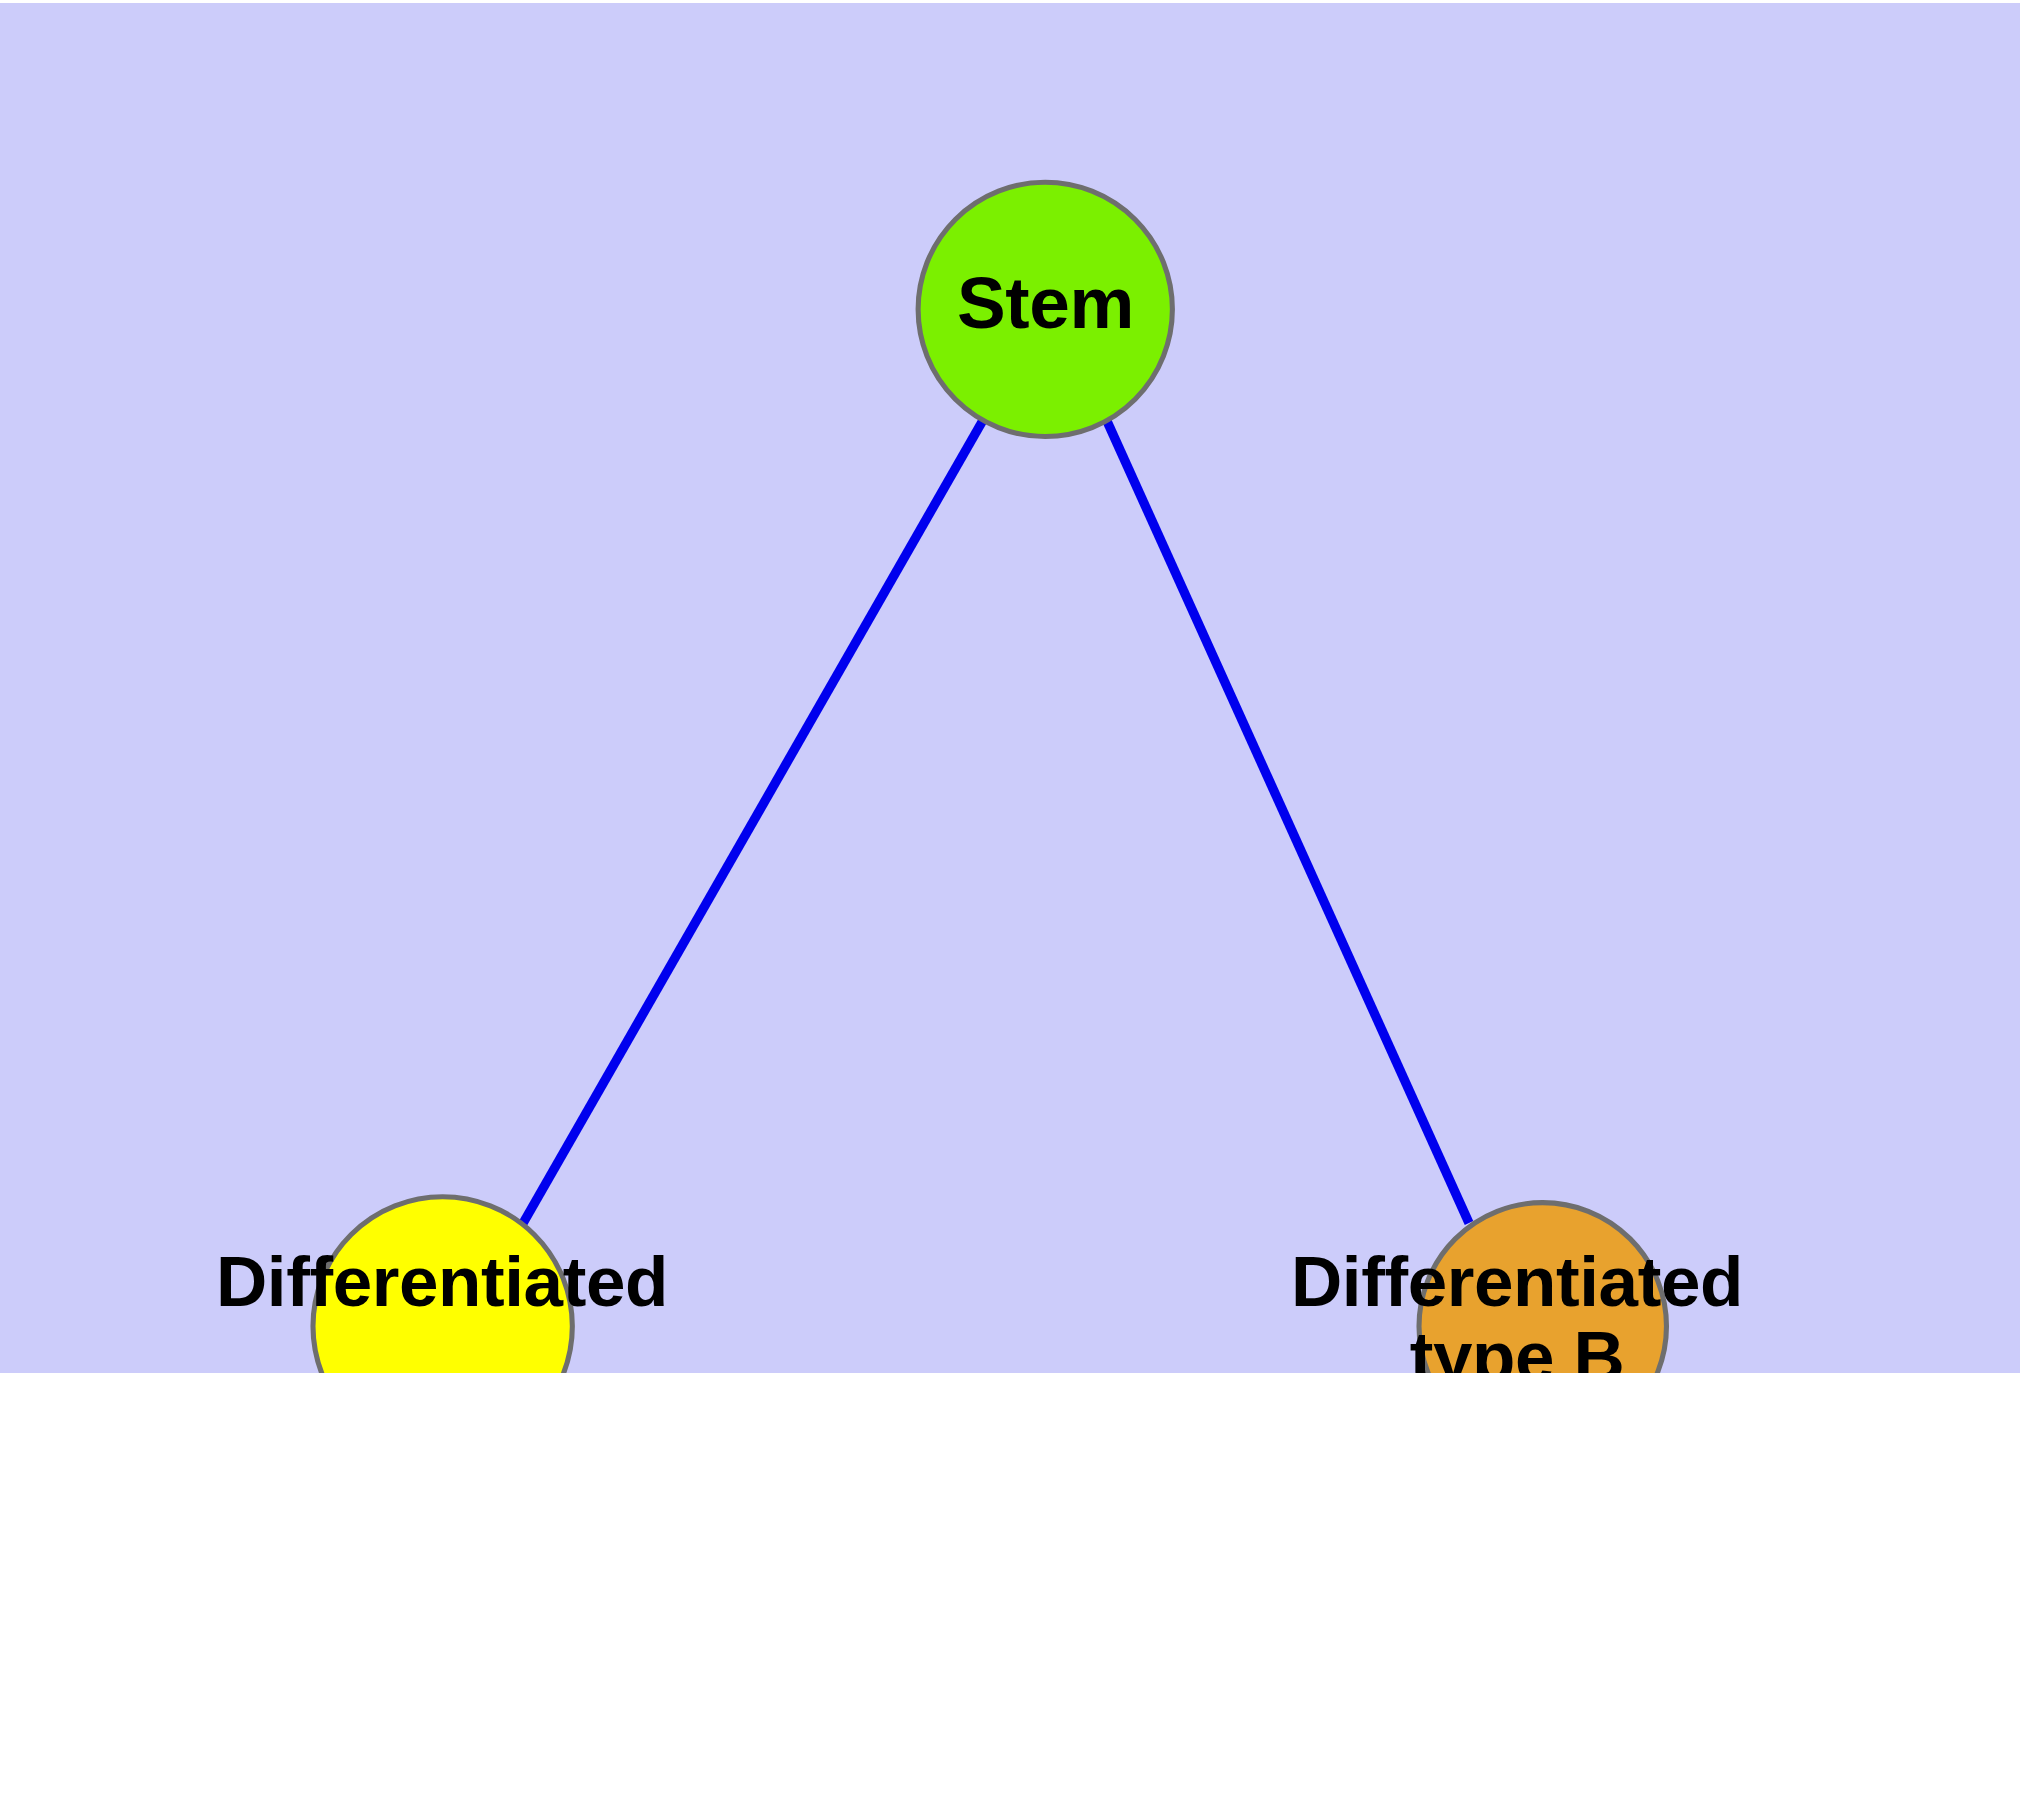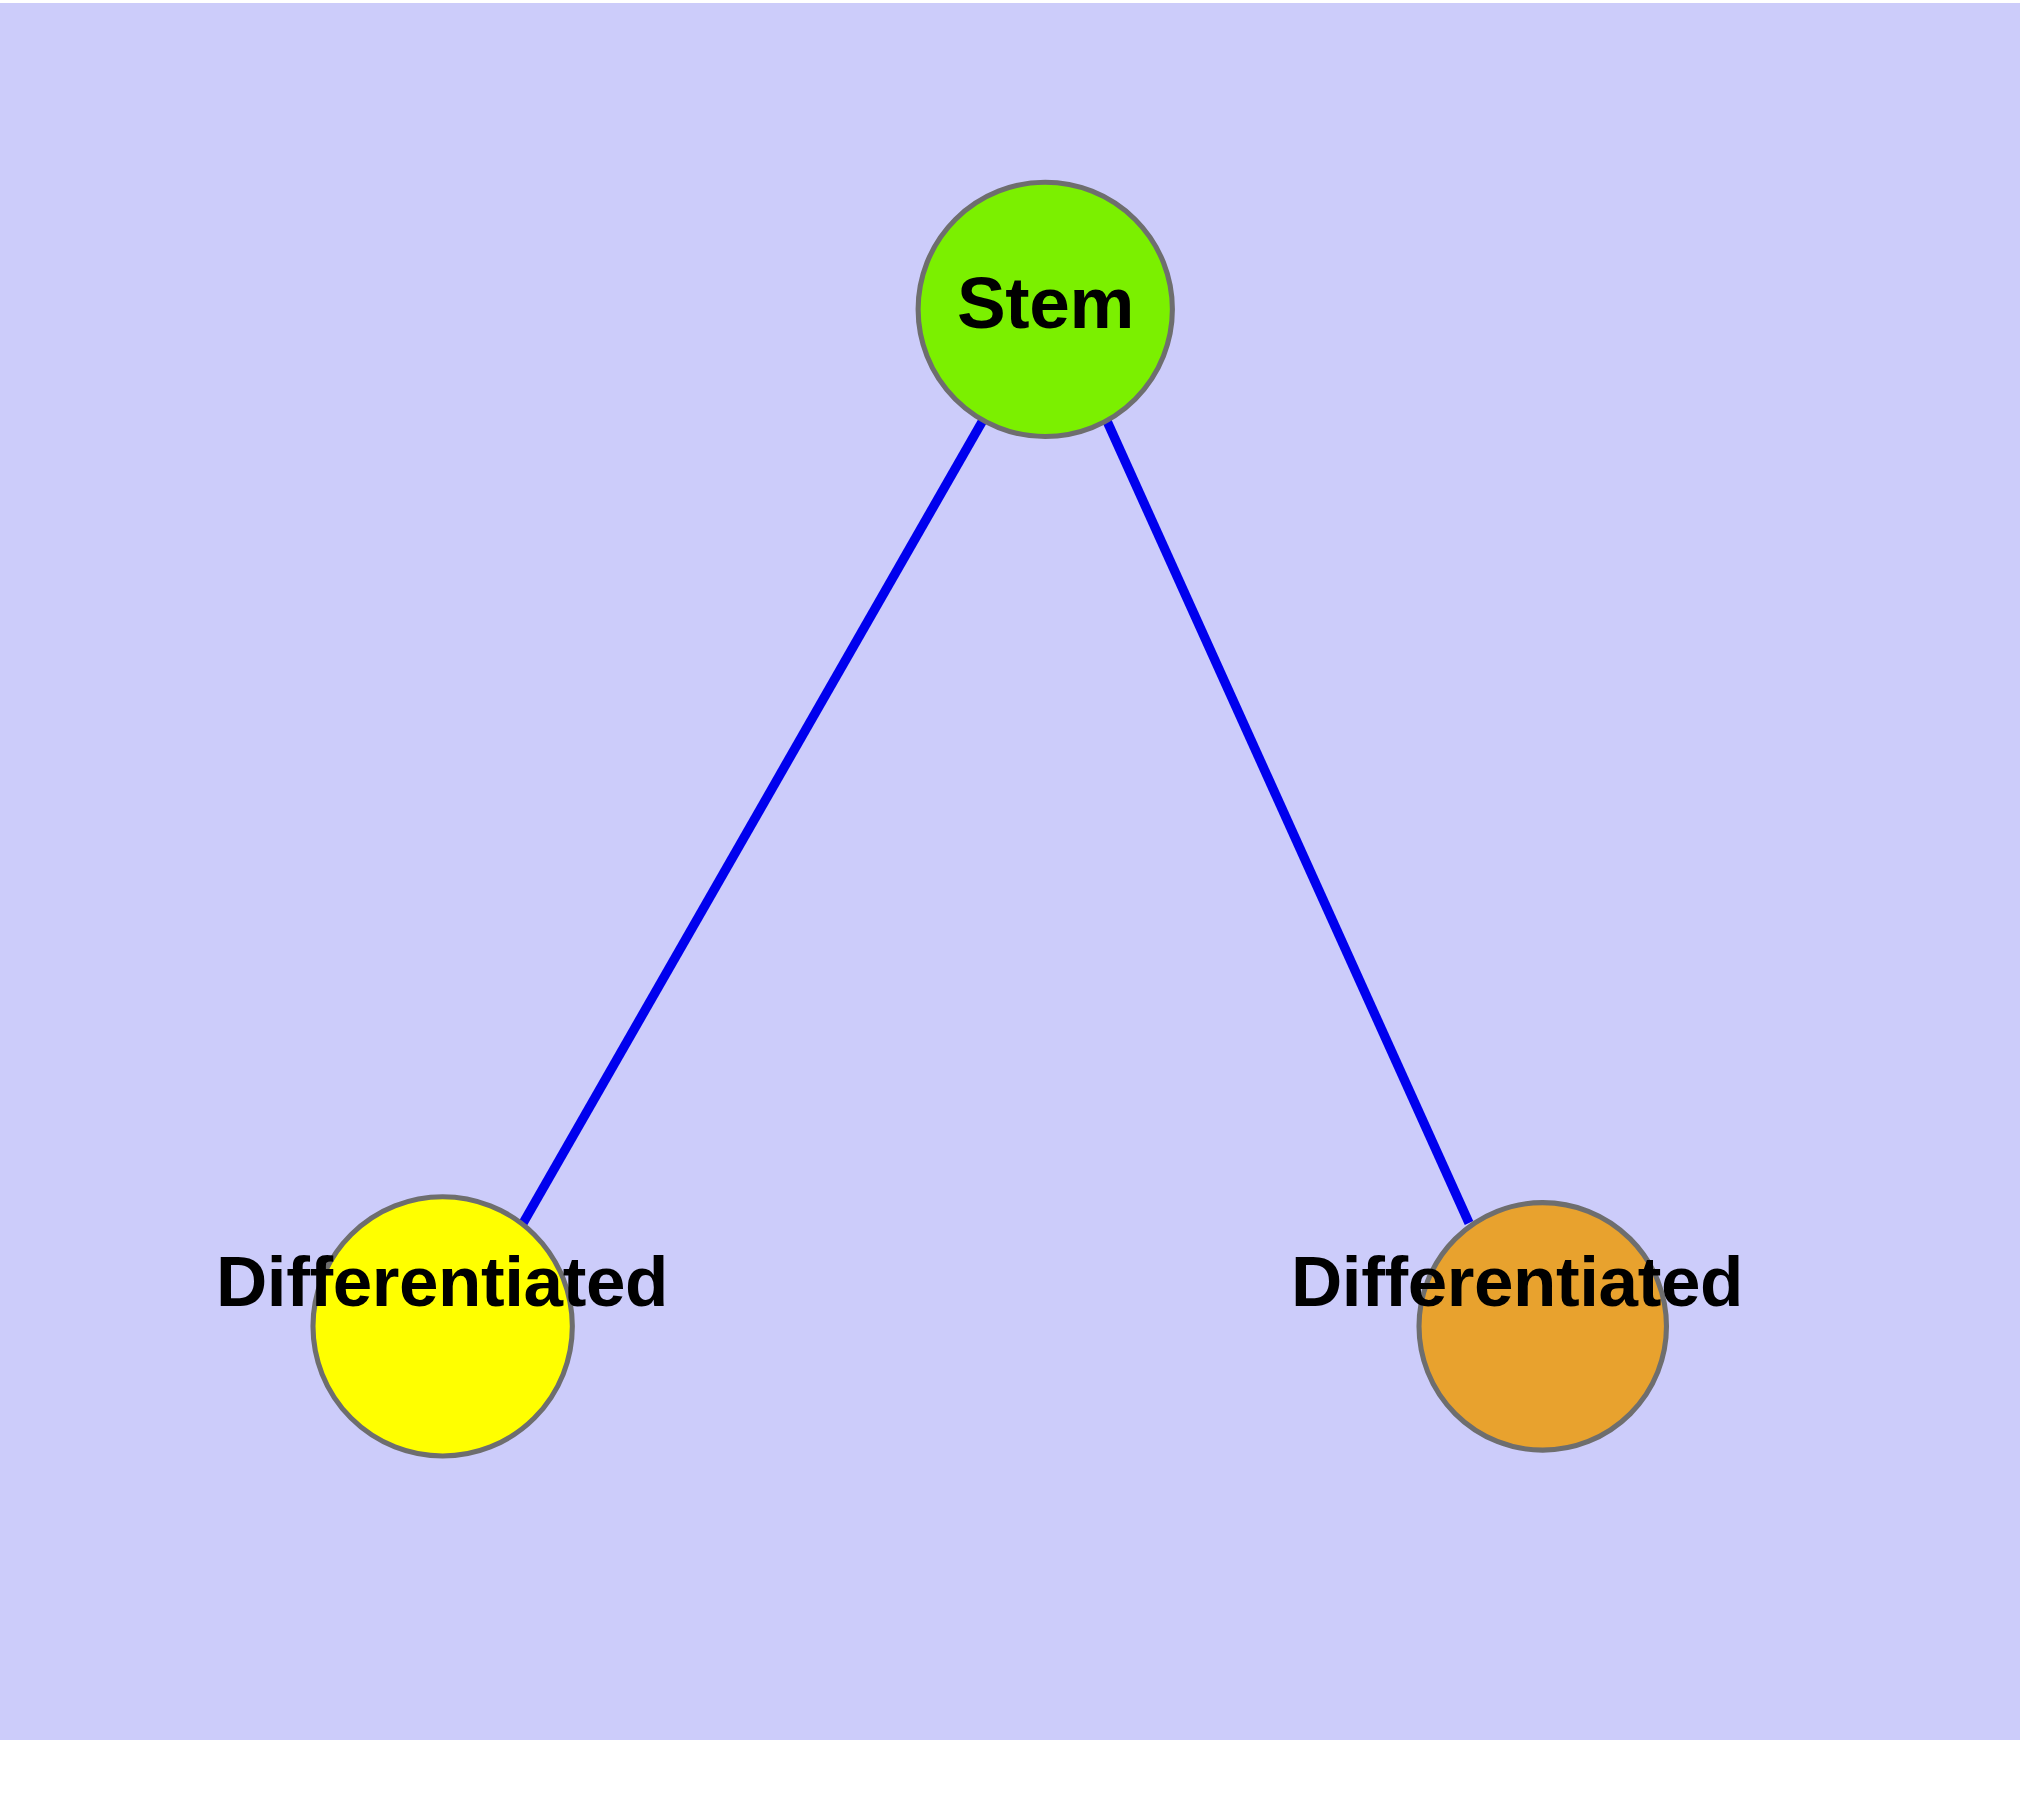--- a/index.html
+++ b/index.html
@@ -55,21 +55,21 @@
   .label-b {
     font-size: 71px;
     left: 1178px;
     top: 1244px;
     width: 678px;
   }
 </style>
 </head>
 <body>
 
-<div id="canvas" style="width: 2021px; height: 1740px;">
+<div id="canvas" style="width: 2021px; height: 1373px;">
 
   <div id="bg-rect" style="background: rgb(204, 204, 250);"></div>
 
   <svg id="graph-svg" viewBox="0 0 2384 2138" xmlns="http://www.w3.org/2000/svg" style="width: 2021px; height: 1812px;">
 
     <g>
       <line x1="1160" y1="495" x2="617" y2="1443" stroke="#0000ee" stroke-width="11" stroke-linecap="butt"></line>
       <line x1="1305" y1="495" x2="1733" y2="1443" stroke="#0000ee" stroke-width="11" stroke-linecap="butt"></line>
     </g>
 
@@ -77,16 +77,16 @@
       <circle cx="1233" cy="365" r="150" fill="#7bf000" stroke="#6e6e6e" stroke-width="6"></circle>
       <circle cx="522" cy="1565" r="153" fill="#ffff00" stroke="#6e6e6e" stroke-width="6"></circle>
       <circle cx="1820" cy="1565" r="146" fill="#e8a22e" stroke="#6e6e6e" stroke-width="6"></circle>
     </g>
   </svg>
 
   <div class="node-label label-stem">Stem</div>
 
   <div class="node-label label-a"><span>Differentiated</span><br></div>
 
-  <div class="node-label label-b"><span>Differentiated</span><br></div>
+  <div class="node-label label-b"><span>Differentiated</span><br><span>type B</span></div>
 
 </div>
 
 
 </body></html>

